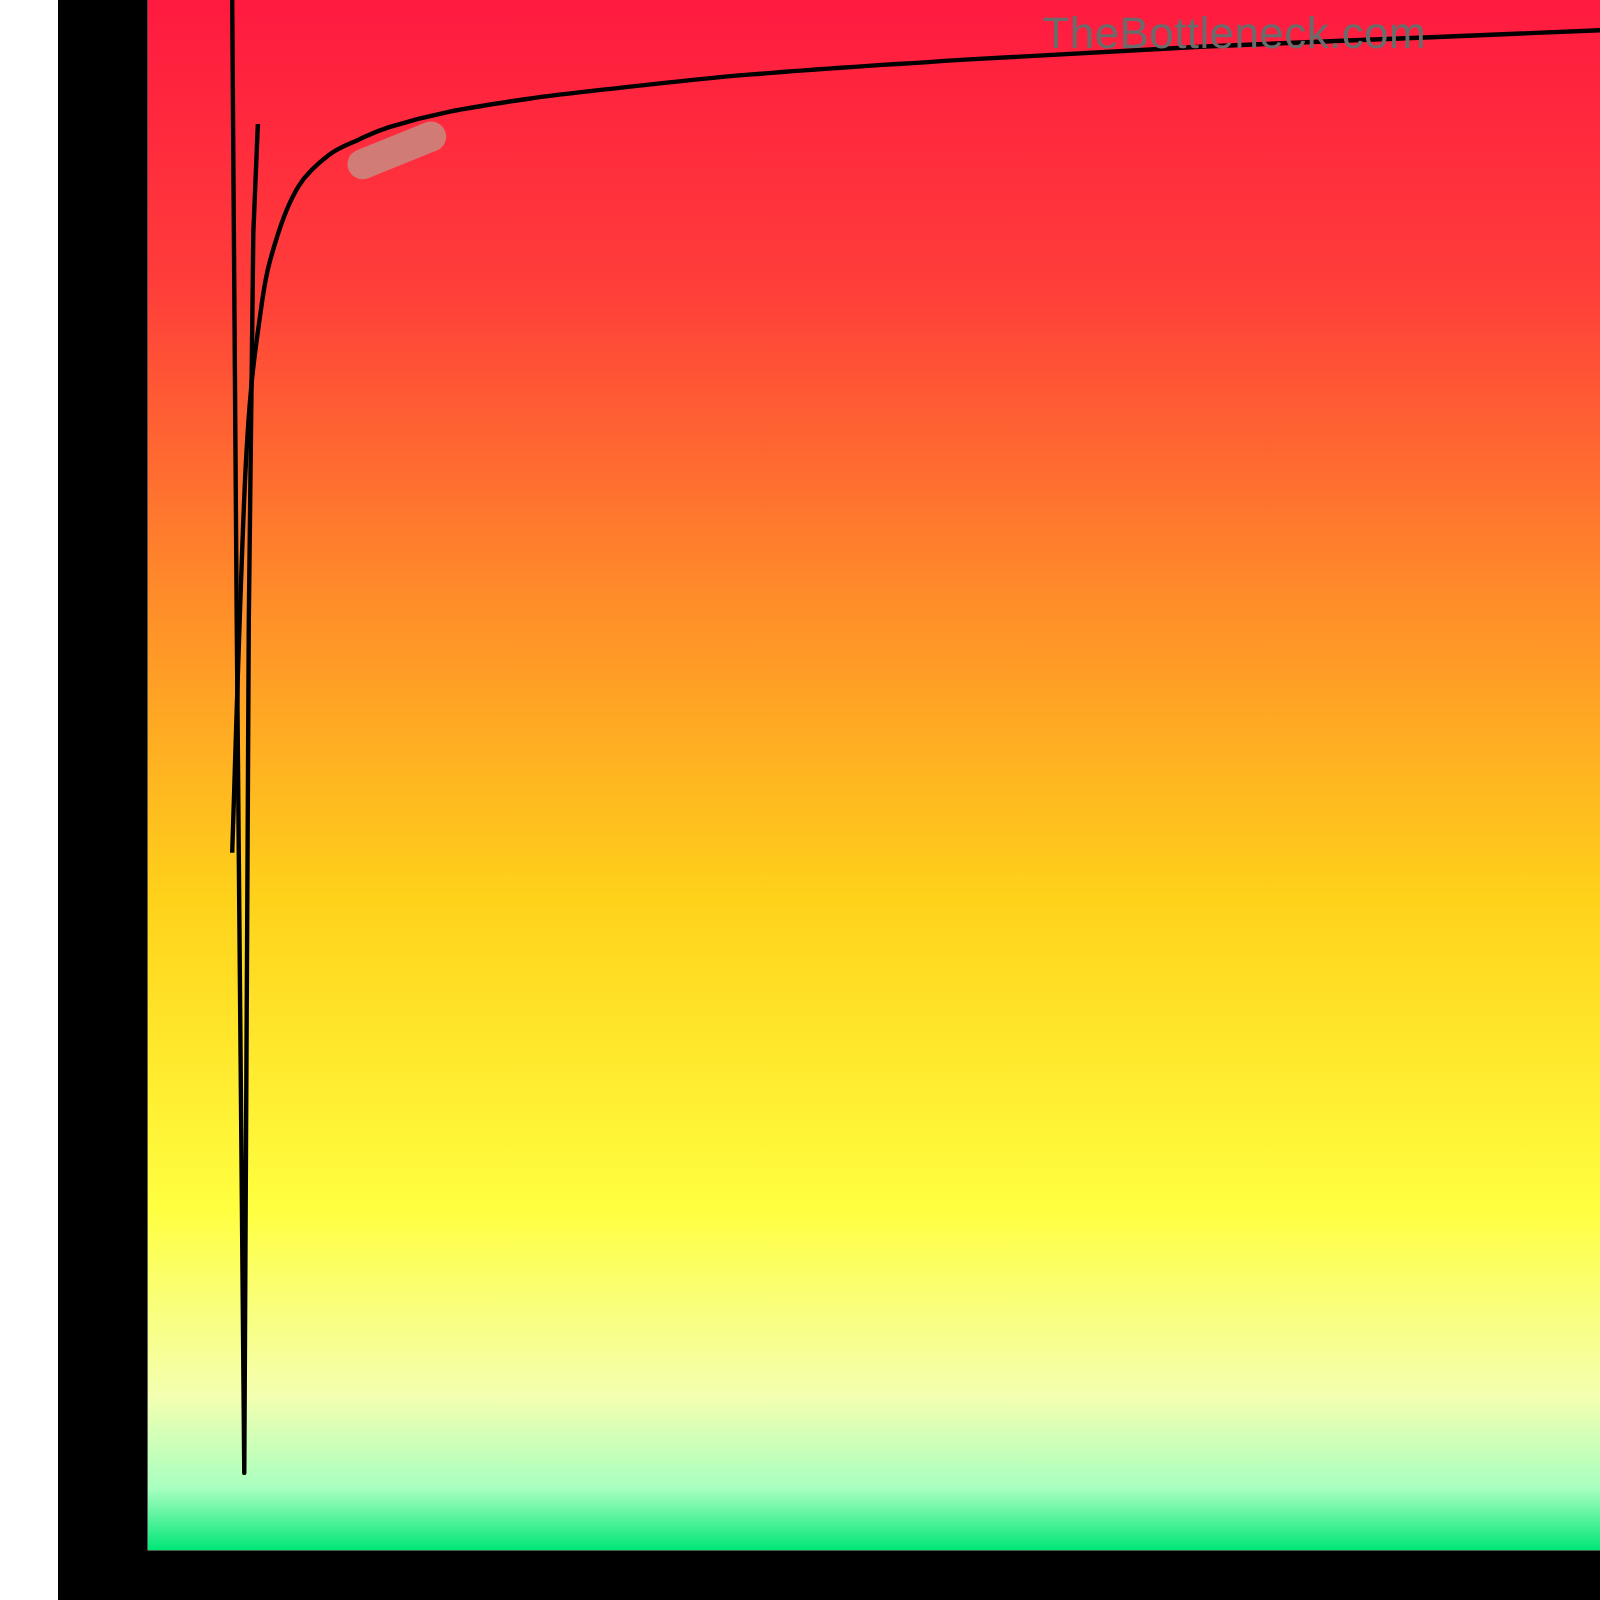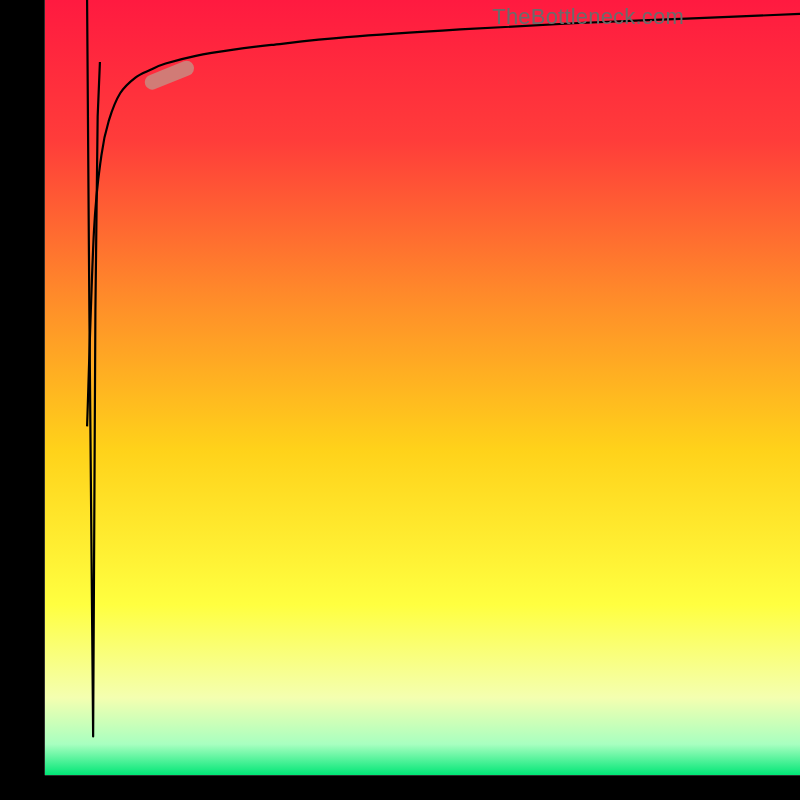--- a/index.html
+++ b/index.html
@@ -8,20 +8,21 @@
     width: 800px;
     height: 800px;
     overflow: hidden;
     font-family: Arial, Helvetica, sans-serif;
     background: #ffffff;
   }
   .page {
     position: relative;
     width: 692px;
     height: 800px;
+    margin-left: 29px;
   }
   .watermark {
     position: absolute;
     top: 4px;
     right: 8px;
     font-size: 22px;
     font-weight: 500;
     color: #6b6b6b;
     letter-spacing: 0.2px;
     z-index: 10;

